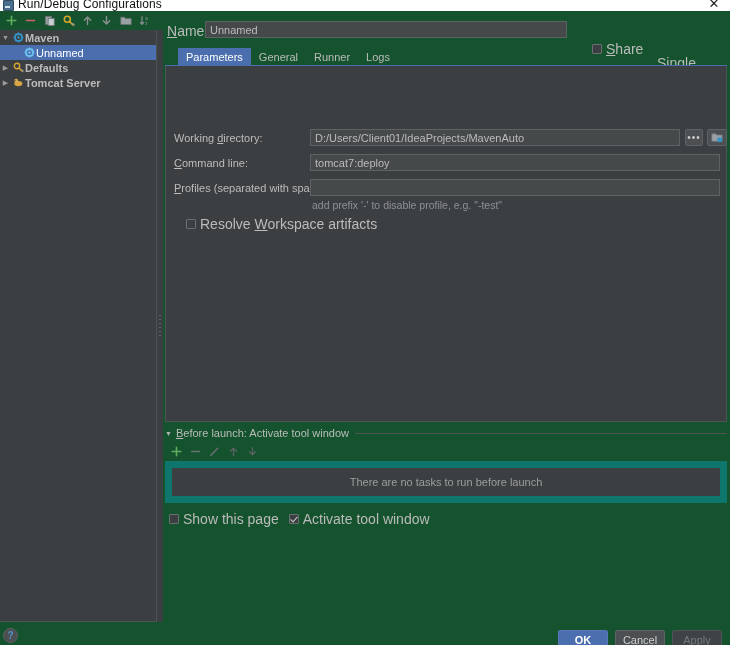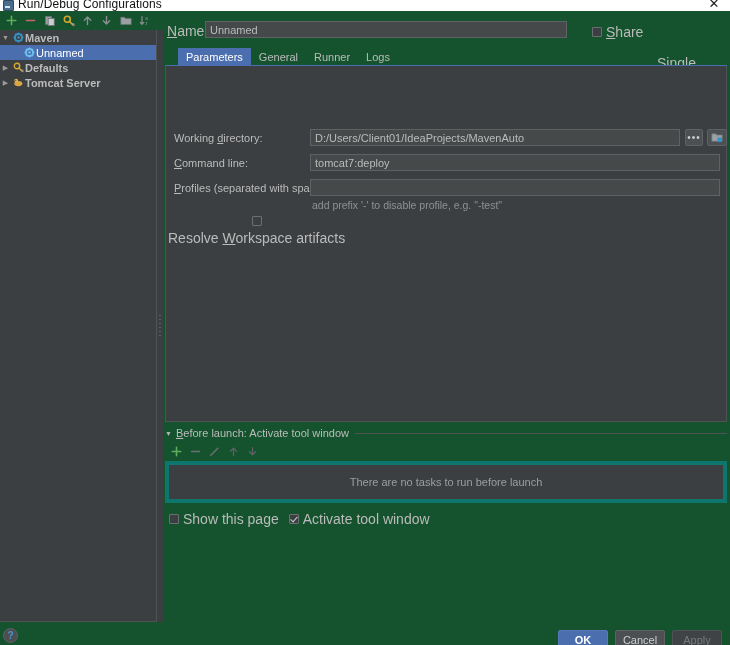--- a/index.html
+++ b/index.html
@@ -92,21 +92,21 @@
   .cbwrap{display:inline-flex;align-items:center;gap:4px;cursor:pointer;}
   .cbox{
     width:10px;height:10px;box-sizing:border-box;flex:none;
     background:#3c3f41;border:1px solid #6b6f71;border-radius:1px;
     position:relative;
   }
   .cbox.checked:after{
     content:"";position:absolute;left:2px;top:0px;width:3px;height:6px;
     border:solid #c8c8c8;border-width:0 1.4px 1.4px 0;transform:rotate(42deg);
   }
-  .share{position:absolute;left:427px;top:3px;justify-content:space-between;}
+  .share{position:absolute;left:427px;top:20px;justify-content:space-between;}
   .single{position:absolute;left:478px;top:14px;margin-top:20px;}
   
   .tabbar{
     position:absolute;left:15px;top:37px;width:562px;height:17px;
     display:flex;align-items:flex-end;
   }
   .tab{
     height:17px;padding:0 8px;display:flex;align-items:center;
     font-size:11px;color:#bbbbbb;cursor:pointer;box-sizing:border-box;
   }
@@ -127,31 +127,31 @@
     background:#4c5052;border:1px solid #5e6264;border-radius:2px;
     display:flex;align-items:center;justify-content:center;cursor:pointer;
   }
   .dotsbtn{left:519px;color:#cfcfcf;font-size:10px;letter-spacing:1px;line-height:9px;}
   .modbtn{left:541px;width:20px;}
   .cllabel{top:91px;}
   .clin{left:144px;top:88px;width:410px;}
   .prlabel{top:116px;}
   .prin{left:144px;top:113px;width:410px;}
   .hint{position:absolute;left:146px;top:133px;font-size:10.5px;color:#8e9194;}
-  .rescb{position:absolute;left:2px;top:150px;flex-direction:column;}
+  .rescb{position:absolute;left:20px;top:150px;}
   
   .bl-header{position:absolute;left:2px;top:415px;width:562px;height:14px;display:flex;align-items:center;}
   .bl-arrow{font-size:7px;color:#b0b0b0;margin-right:4px;}
   .bl-title{font-size:11px;color:#bbbbbb;white-space:nowrap;}
   .bl-rule{flex:1;height:1px;background:#4f5355;margin-left:6px;}
   .bl-toolbar{position:absolute;left:6px;top:432px;height:16px;display:flex;align-items:center;gap:4px;}
   .blbtn{width:15px;height:15px;display:flex;align-items:center;justify-content:center;cursor:pointer;}
   .bl-list{
     position:absolute;left:2px;top:450px;width:562px;height:42px;
-    border:4px solid #0f766e;box-sizing:border-box;background:#3c3f41;
+    border:7px solid #0f766e;box-sizing:border-box;background:#3c3f41;
     display:flex;align-items:center;justify-content:center;
   }
   .bl-empty{font-size:11px;color:#9b9e9f;}
   .bl-bottom{position:absolute;left:6px;top:500px;display:flex;align-items:center;gap:10px;}
   
   .helpbtn{
     position:absolute;left:3px;top:617px;width:15px;height:15px;border-radius:50%;
     background:#4b4f51;border:1px solid #5c6062;box-sizing:border-box;
     color:#5394c9;font-size:10px;font-weight:bold;line-height:13px;text-align:center;cursor:pointer;
   }

